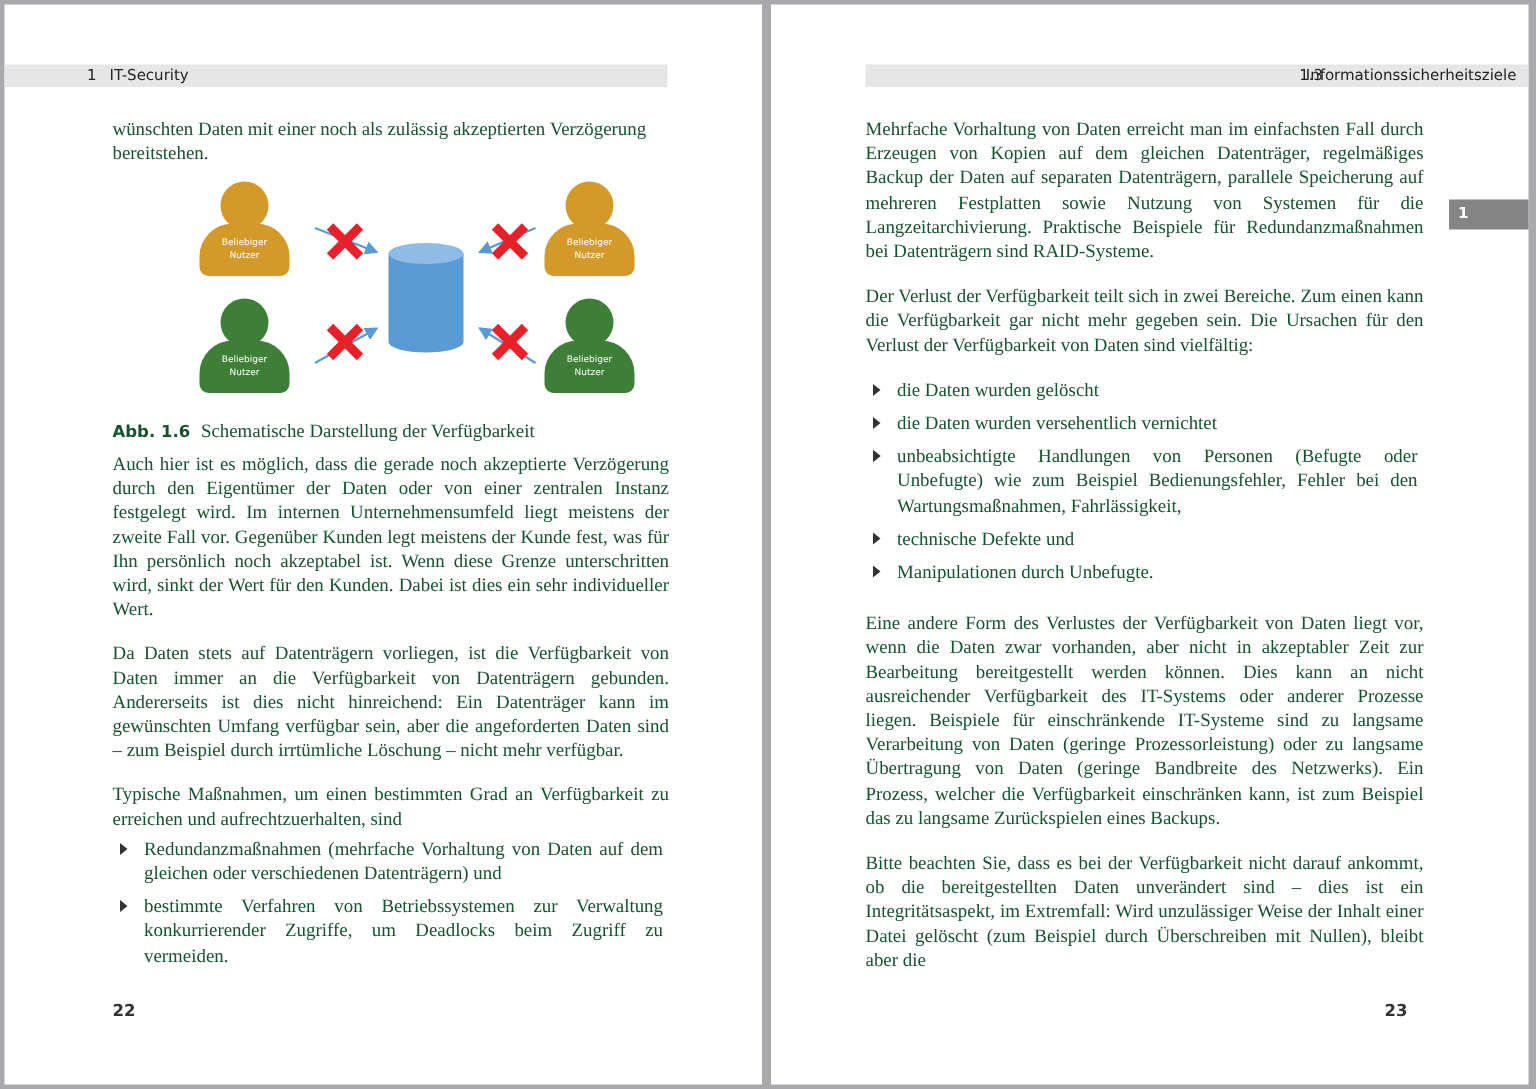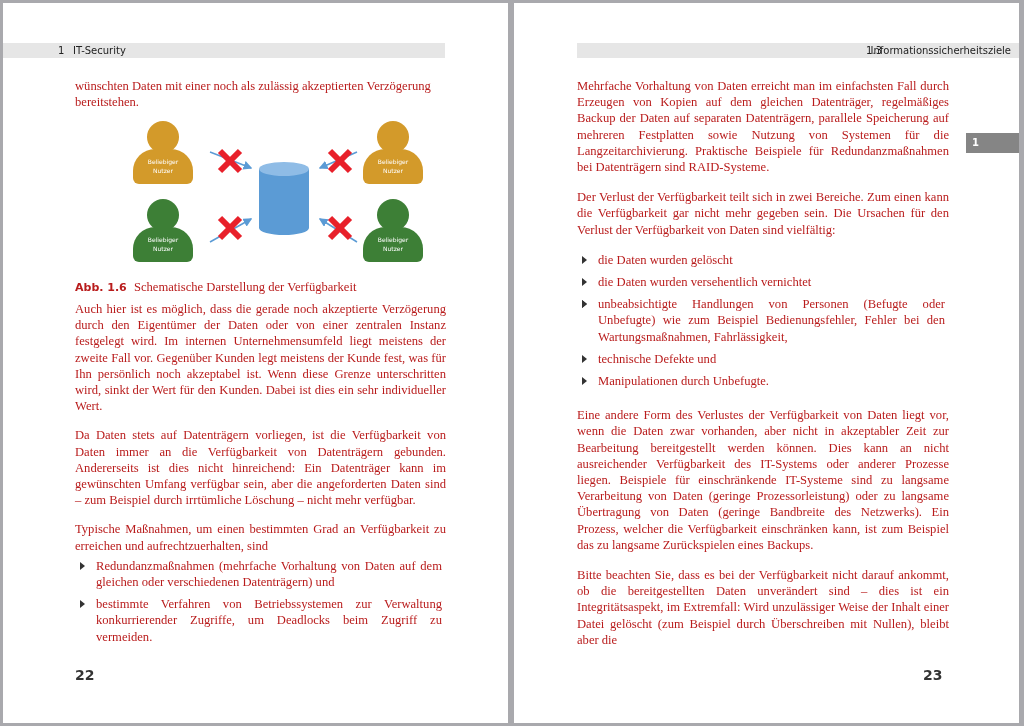--- a/index.html
+++ b/index.html
@@ -24,21 +24,21 @@
   #page-right .header-bar { left: 63px; width: 442px; text-align: right; }
   #page-left .header-bar .hnum { position: absolute; left: 55px; }
   #page-left .header-bar .htitle { position: absolute; left: 70px; }
   #page-right .header-bar .hnum { position: absolute; right: 137px; }
   #page-right .header-bar .htitle { position: absolute; right: 8px; }
 
   .text-block {
     position: absolute;
     font-family: "Liberation Serif", "DejaVu Serif", serif;
     font-size: 12.6px; line-height: 16.2px; text-align: justify;
-    color: #b91c1c;
+    color: #14532d;
   }
   #page-left .text-block { left: 72px; width: 371px; }
   #page-right .text-block { left: 63px; width: 372px; }
 
   .para { margin: 0; }
   .caption { font-family: "Liberation Serif", serif; font-size: 12.6px; }
   .caption .cap-label {
     font-family: "DejaVu Sans", "Liberation Sans", sans-serif;
     font-weight: bold; font-size: 11px; margin-right: 4px;
   }
@@ -49,21 +49,21 @@
   }
   ul.bullets li .bullet-icon {
     position: absolute; left: 1px; top: 4px; width: 0; height: 0;
     border-top: 4px solid transparent; border-bottom: 4px solid transparent;
     border-left: 5px solid #333;
   }
 
   .page-number {
     position: absolute; top: 664px;
     font-family: "DejaVu Sans", "Liberation Sans", sans-serif;
-    font-size: 14px; font-weight: bold; color: #333;
+    font-size: 11px; font-weight: bold; color: #333;
   }
   #page-left .page-number { left: 72px; }
   #page-right .page-number { left: 409px; }
 
   .thumb-tab {
     position: absolute; top: 130px; right: 0; width: 53px; height: 20px;
     background: #858585; color: #fff;
     font-family: "DejaVu Sans", "Liberation Sans", sans-serif;
     font-size: 10px; font-weight: bold; line-height: 20px; padding-left: 6px;
     box-sizing: border-box;

